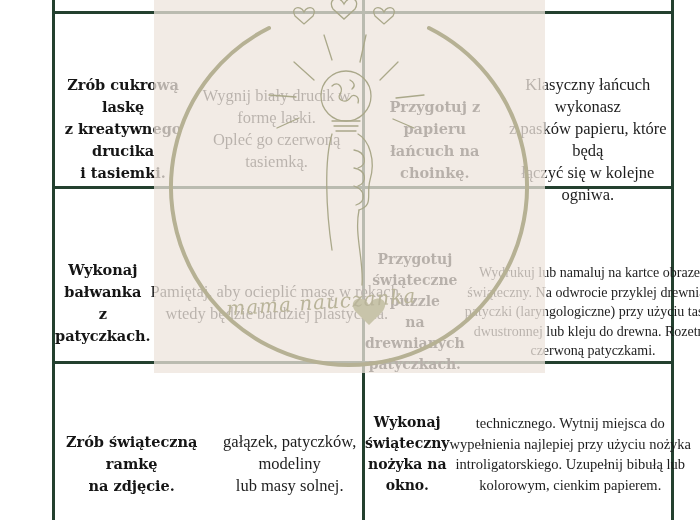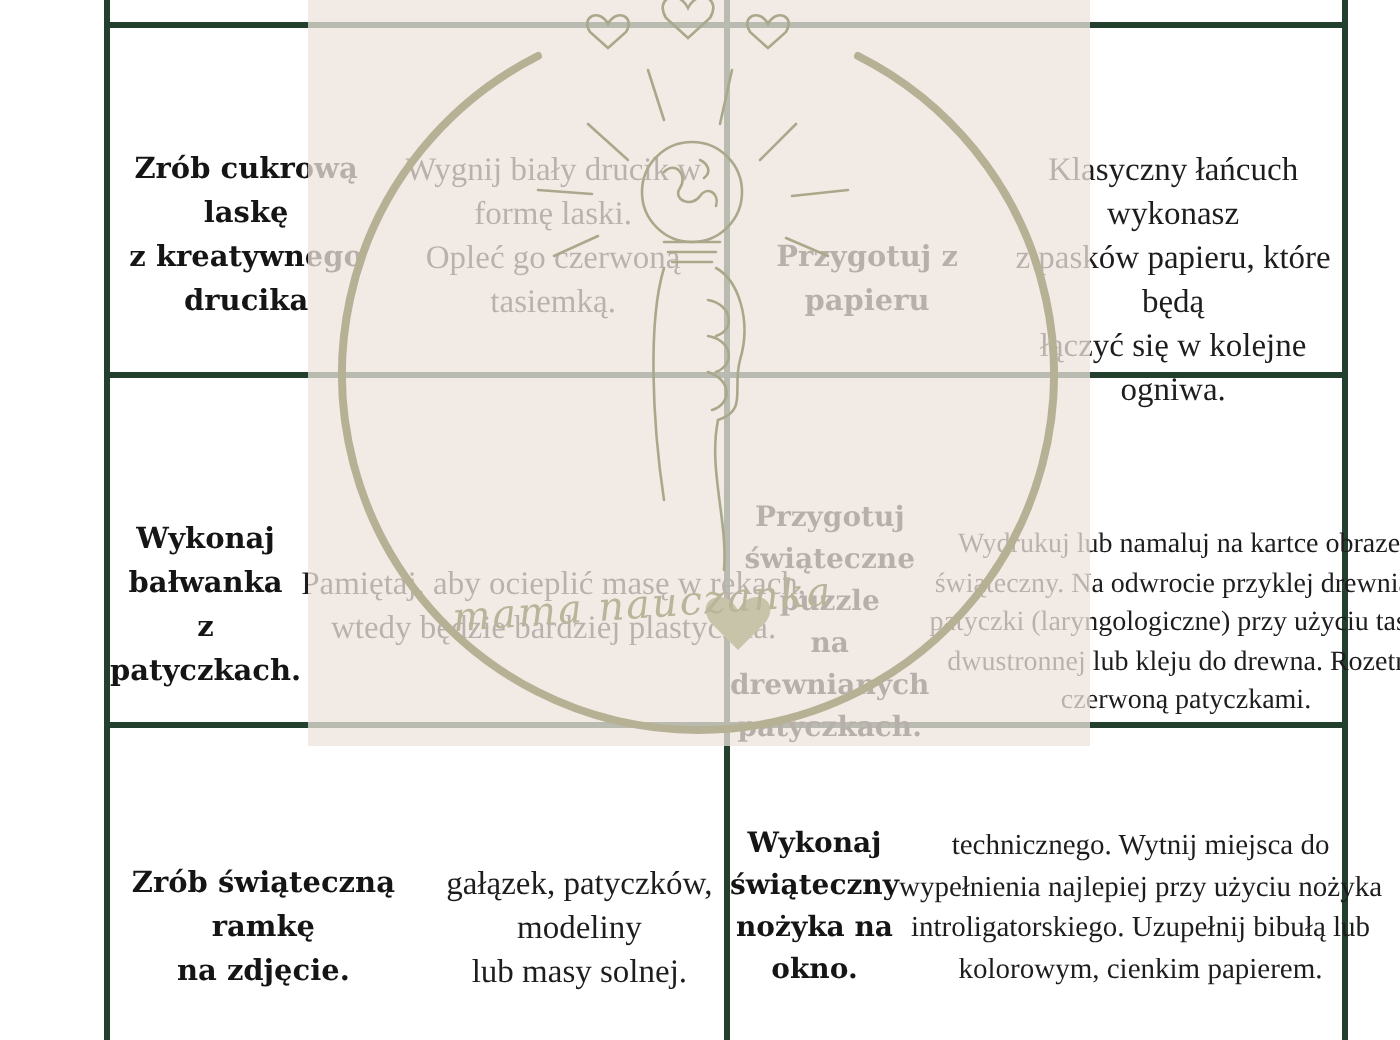--- a/index.html
+++ b/index.html
@@ -52,31 +52,33 @@
   <div class="vline" style="left:619px; top:0; height:540px;"></div>
   <div class="hline" style="left:0; top:11px; width:622px;"></div>
   <div class="hline" style="left:0; top:186px; width:622px;"></div>
   <div class="hline" style="left:0; top:361px; width:622px;"></div>
 </div>
 
 <div class="cell" style="left:55px; top:34px; width:307px;">
   <div class="title">
     <div>Zrób cukrową laskę</div>
     <div>z kreatywnego drucika</div>
+    <div>i tasiemki.</div>
   </div>
   <div class="gap"></div>
   <div class="body">
     <div>Wygnij biały drucik w formę laski.</div>
     <div>Opleć go czerwoną tasiemką.</div>
   </div>
 </div>
 
 <div class="cell" style="left:365px; top:34px; width:306px;">
   <div class="title">
     <div>Przygotuj z papieru</div>
+    <div>łańcuch na choinkę.</div>
   </div>
   <div class="gap"></div>
   <div class="body">
     <div>Klasyczny łańcuch wykonasz</div>
     <div>z pasków papieru, które będą</div>
     <div>łączyć się w kolejne ogniwa.</div>
   </div>
 </div>
 
 <div class="cell" style="left:55px; top:219px; width:347px;">

